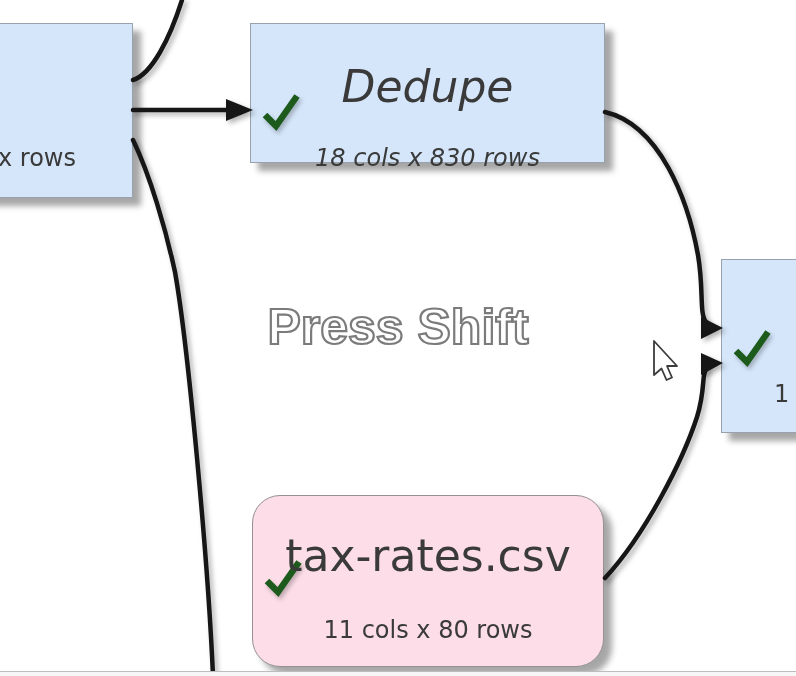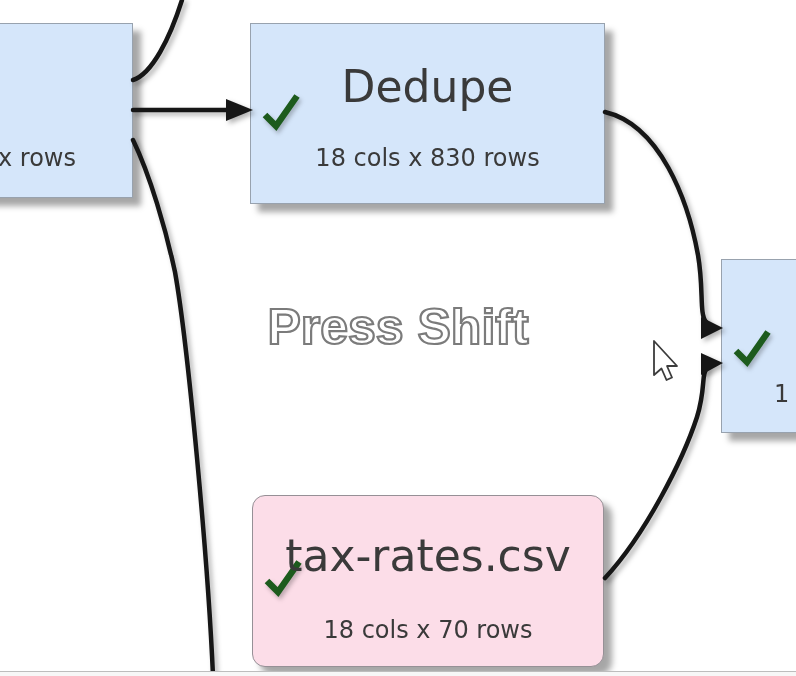--- a/index.html
+++ b/index.html
@@ -12,37 +12,37 @@
   .node{
     position:absolute;
     box-sizing:border-box;
     background:#d5e6fa;
     border:1.5px solid #98a2ae;
     box-shadow:8px 8px 6px rgba(0,0,0,0.35);
   }
   .node.rounded{
     background:#fcdde8;
     border:1.5px solid #969096;
-    border-radius:13px;
+    border-radius:28px;
   }
   .node-title{
     position:absolute;left:0;right:0;top:36px;height:54px;line-height:54px;
     text-align:center;font-size:44px;color:#3a3a3a;white-space:nowrap;
   }
   .node-subtitle{
     position:absolute;left:0;right:0;top:119px;height:30px;line-height:30px;
     text-align:center;font-size:24px;color:#3a3a3a;white-space:nowrap;
   }
   .check{
     position:absolute;left:11px;top:68px;width:38px;height:40px;
   }
   .check svg{display:block;filter:drop-shadow(2px 3px 2px rgba(0,0,0,0.25));}
   #node-left{left:-222px;top:23px;width:355px;height:175px;}
   #node-left .node-subtitle{text-align:right;right:56px;left:auto;width:260px;}
-  #node-dedupe{left:250px;top:23px;width:355px;height:181px;}
+  #node-dedupe{left:250px;top:23px;width:355px;height:140px;font-style:italic;}
   #node-tax{left:252px;top:495px;width:352px;height:172px;}
   #node-tax .node-title{top:33px;}
   #node-tax .check{top:62px;}
   #node-right{left:721px;top:259px;width:355px;height:174px;}
   #node-right .node-subtitle{text-align:left;left:52px;}
   
   #links{
     position:absolute;left:0;top:0;width:796px;height:676px;z-index:5;
   }
   #links path.link{
@@ -90,21 +90,21 @@
     <div class="node-subtitle">18 cols x 830 rows</div>
   </div>
 
   <div class="node rounded" id="node-tax">
     <span class="check">
       <svg width="38" height="40" viewBox="0 0 38 40">
         <path d="M3 23 L14 34 L35 4" fill="none" stroke="#1d5b1d" stroke-width="6.5"></path>
       </svg>
     </span>
     <div class="node-title">tax-rates.csv</div>
-    <div class="node-subtitle">18 cols x 70 rows</div>
+    <div class="node-subtitle">11 cols x 80 rows</div>
   </div>
 
   <div class="node" id="node-right">
     <span class="check">
       <svg width="38" height="40" viewBox="0 0 38 40">
         <path d="M3 23 L14 34 L35 4" fill="none" stroke="#1d5b1d" stroke-width="6.5"></path>
       </svg>
     </span>
     <div class="node-subtitle">1</div>
   </div>

